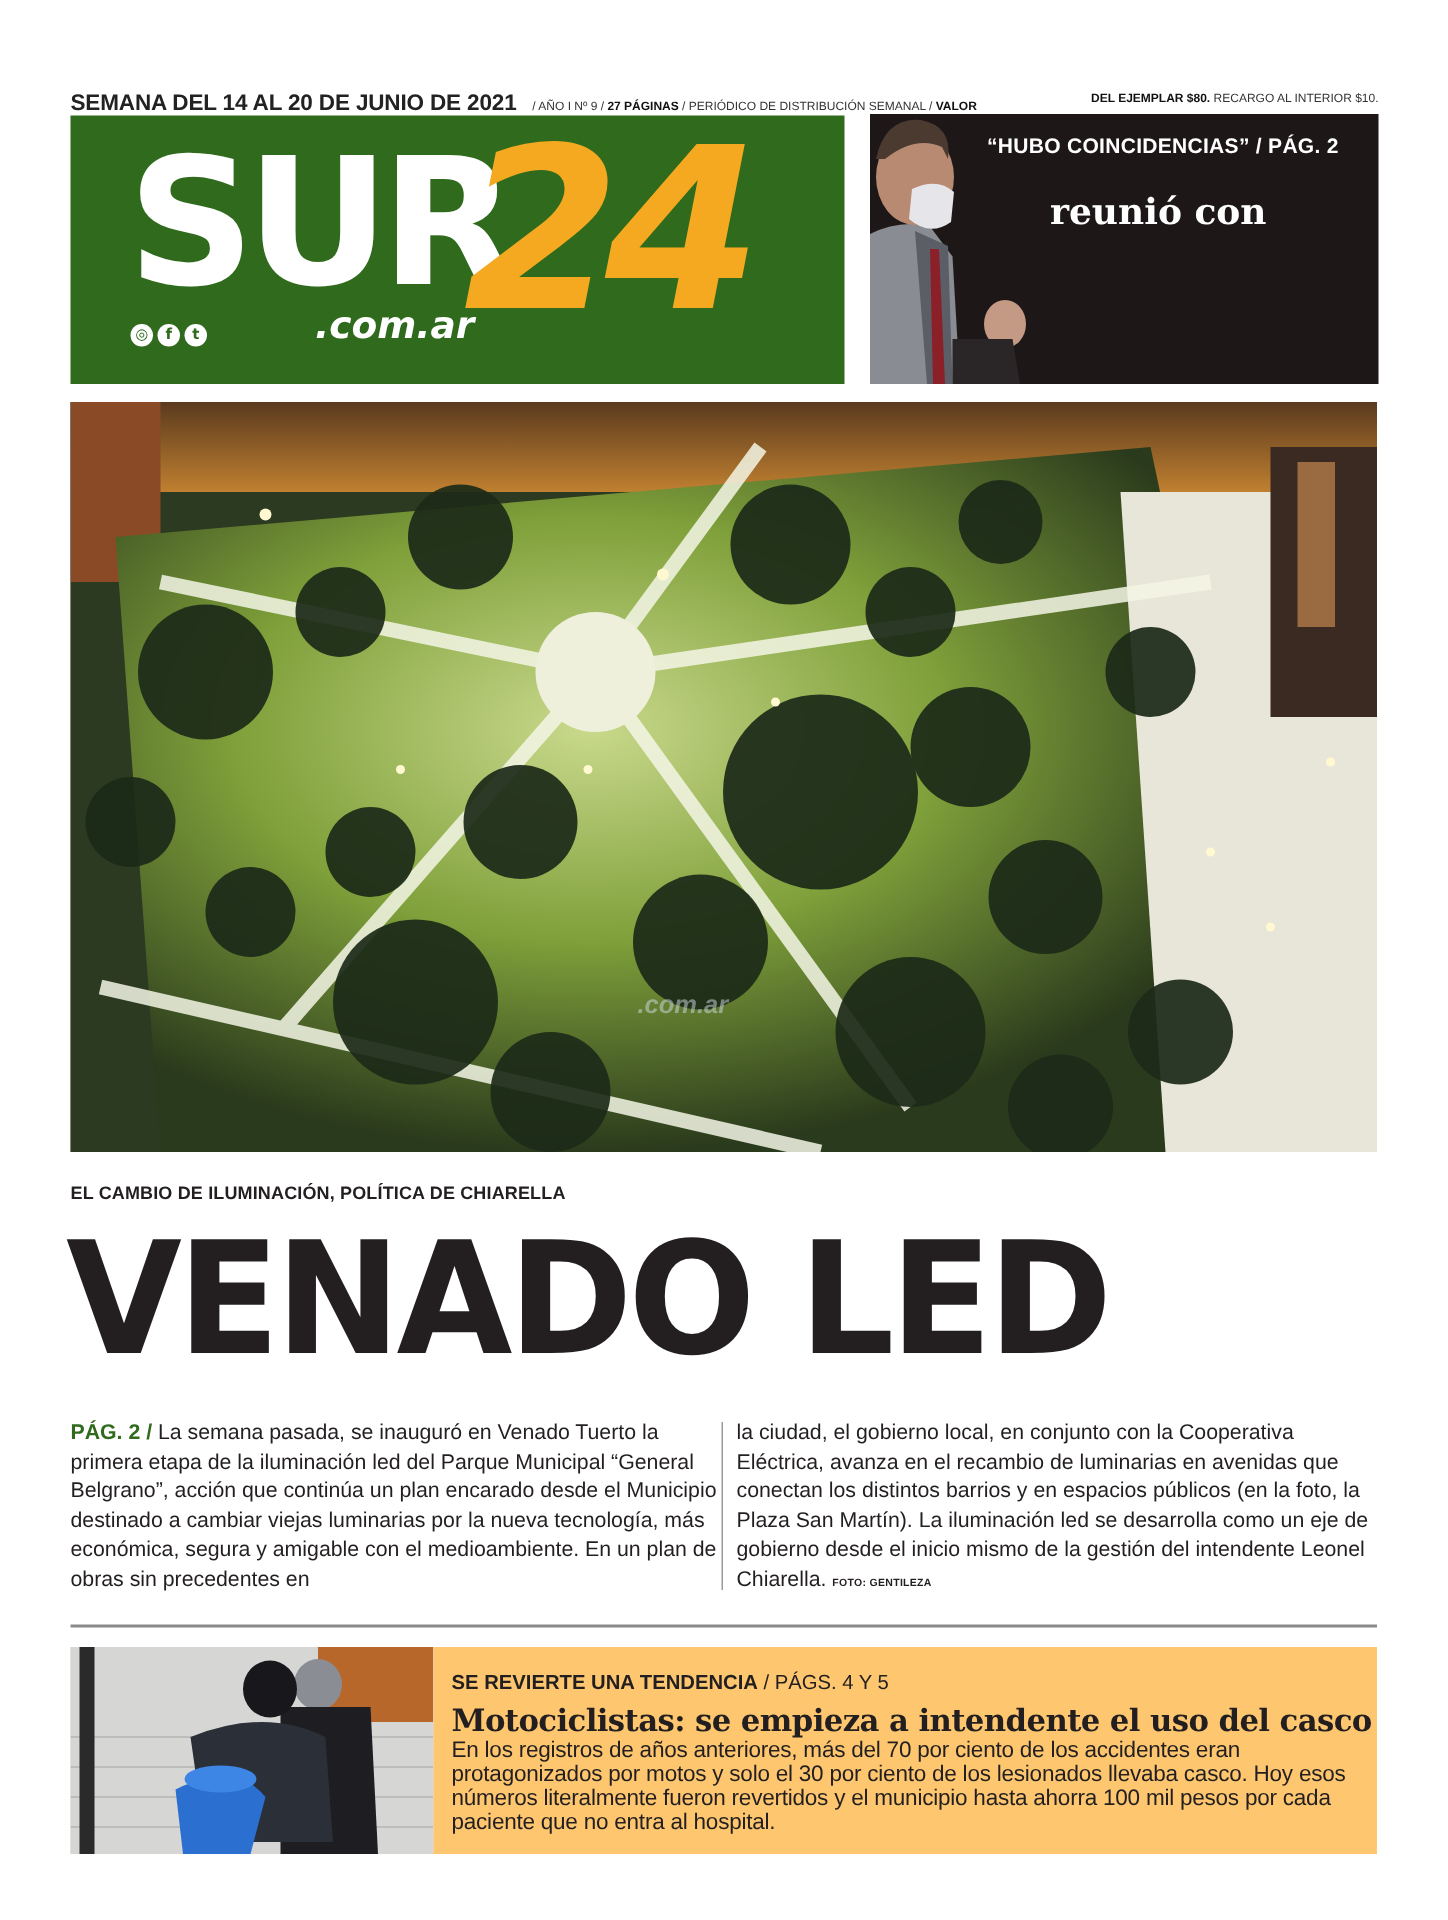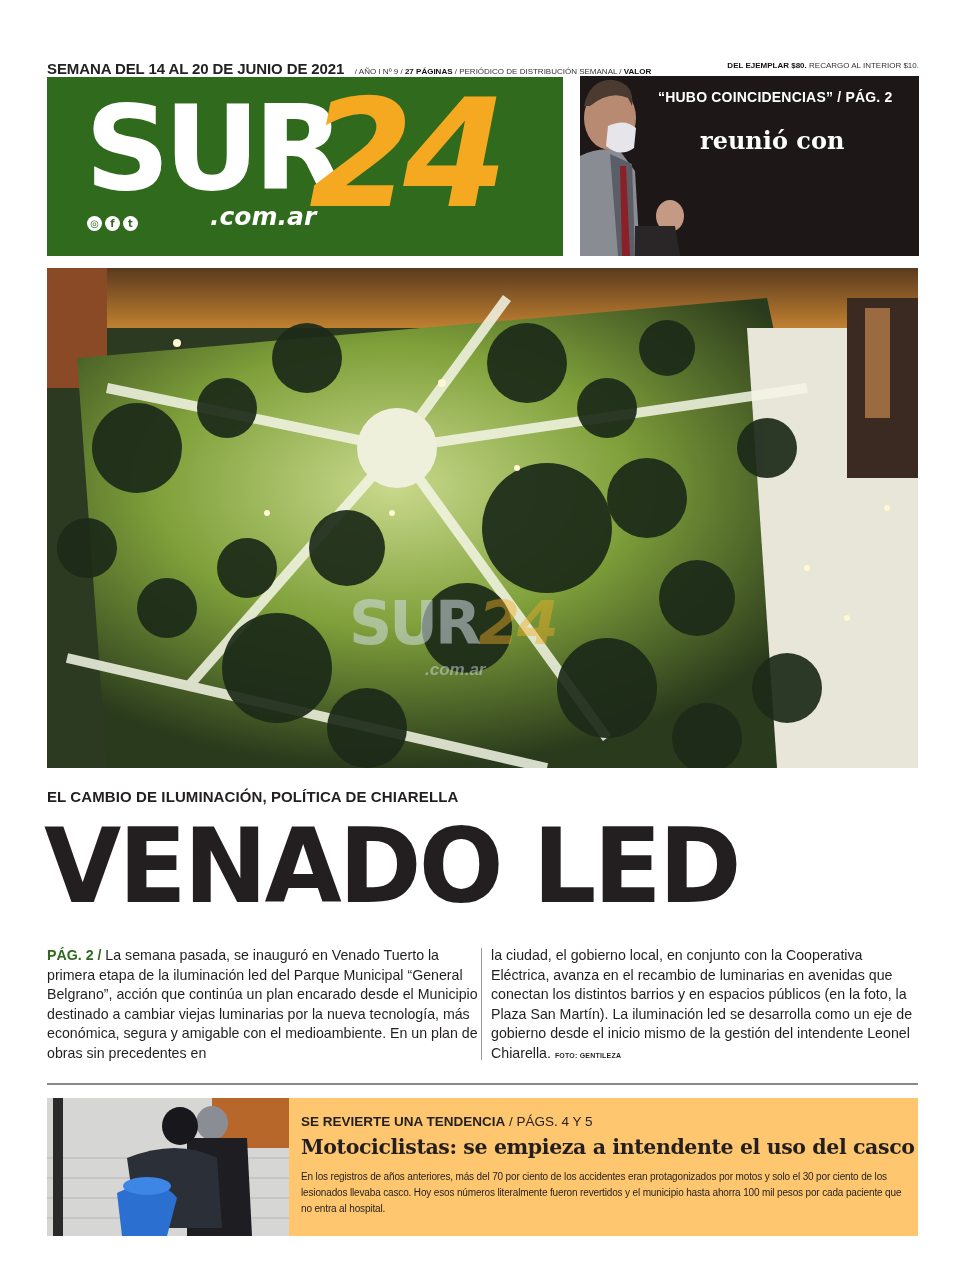--- a/index.html
+++ b/index.html
@@ -27,39 +27,39 @@
   .promo .title span { display: block; }
   .promo .title .l2 { padding-left: 42px; text-align: right; }
   .promo .title .l3 { padding-left: 56px; }
 
   .hero { position: absolute; top: 268px; left: 47px; width: 871px; height: 500px; overflow: hidden; background: #1e2a1a; }
   .hero svg { display: block; }
   .watermark { position: absolute; left: 302px; top: 320px; font-family: "DejaVu Sans", sans-serif; font-weight: bold; font-size: 60px; letter-spacing: -3px; color: rgba(210,220,230,0.55); }
   .watermark .two4 { color: rgba(240,170,40,0.45); font-style: italic; }
   .watermark-domain { position: absolute; left: 378px; top: 392px; font-size: 17px; font-style: italic; font-weight: bold; color: rgba(210,220,230,0.5); }
 
-  .kicker-main { position: absolute; top: 788px; left: 47px; font-size: 15px; font-weight: bold; color: #231f20; letter-spacing: 0.1px; }
+  .kicker-main { position: absolute; top: 788px; left: 47px; font-size: 12px; font-weight: bold; color: #231f20; letter-spacing: 0.1px; }
   .headline { position: absolute; top: 812px; left: 44px; font-family: "DejaVu Sans", sans-serif; font-weight: bold; font-size: 104px; line-height: 1.05; color: #231f20; letter-spacing: -3px; transform: scaleX(0.96); transform-origin: left top; }
 
   .body-text { position: absolute; top: 946px; font-size: 14.2px; line-height: 19.6px; color: #231f20; }
   .col1 { left: 47px; width: 432px; }
   .col2 { left: 491px; width: 430px; }
   .col-rule { position: absolute; top: 948px; left: 481px; width: 1px; height: 112px; background: #9a9a9a; }
   .page-ref { color: #2f6a1d; font-weight: bold; }
   .credit { font-size: 7px; font-weight: bold; letter-spacing: 0.2px; }
 
   .divider { position: absolute; top: 1083px; left: 47px; width: 871px; height: 1.5px; background: #8a8a8a; }
 
   .bottom { position: absolute; top: 1098px; left: 47px; width: 871px; height: 138px; }
   .bottom .photo { position: absolute; left: 0; top: 0; width: 242px; height: 138px; overflow: hidden; background: #c9c9c7; }
   .bottom .box { position: absolute; left: 242px; top: 0; width: 629px; height: 138px; background: #fdc66f; padding: 16px 12px 0 12px; }
   .bottom .kick { font-size: 13.5px; color: #231f20; }
   .bottom .kick b { font-weight: bold; }
   .bottom .title { font-family: "DejaVu Serif", serif; font-weight: bold; font-size: 20.5px; color: #231f20; margin-top: 6px; letter-spacing: -0.4px; white-space: nowrap; }
-  .bottom .summary { font-size: 10px; line-height: 16px; color: #231f20; margin-top: 10px; letter-spacing: -0.15px; }
+  .bottom .summary { font-size: 15px; line-height: 16px; color: #231f20; letter-spacing: -0.15px; }
 </style>
 </head>
 <body>
 
 <div class="topline">
   <span class="date">SEMANA DEL 14 AL 20 DE JUNIO DE 2021</span>
   <span class="meta">
     <span>/ AÑO I Nº 9 /</span>
     <b>27 PÁGINAS</b>
     <span>/ PERIÓDICO DE DISTRIBUCIÓN SEMANAL /</span>
@@ -155,23 +155,20 @@
       <circle cx="395" cy="115" r="4"></circle>
         <circle cx="345" cy="245" r="3"></circle>
       <circle cx="220" cy="245" r="3"></circle>
         <circle cx="470" cy="200" r="3"></circle>
       <circle cx="130" cy="75" r="4"></circle>
         <circle cx="840" cy="240" r="3"></circle>
       <circle cx="760" cy="300" r="3"></circle>
         <circle cx="800" cy="350" r="3"></circle>
     </g>
   </svg>
-  <div class="watermark">
-    <span>SUR</span><span class="two4">24</span>
-  </div>
   <div class="watermark-domain">.com.ar</div>
 </div>
 
 <div class="kicker-main">EL CAMBIO DE ILUMINACIÓN, POLÍTICA DE CHIARELLA</div>
 <div class="headline">VENADO LED</div>
 
 <div class="body-text col1">
   <span class="page-ref">PÁG. 2 /</span>
   <span>La semana pasada, se inauguró en Venado Tuerto la primera etapa de la iluminación led del Parque Municipal “General Belgrano”, acción que continúa un plan encarado desde el Municipio destinado a cambiar viejas luminarias por la nueva tecnología, más económica, segura y amigable con el medioambiente. En un plan de obras sin precedentes en</span>
 </div>

